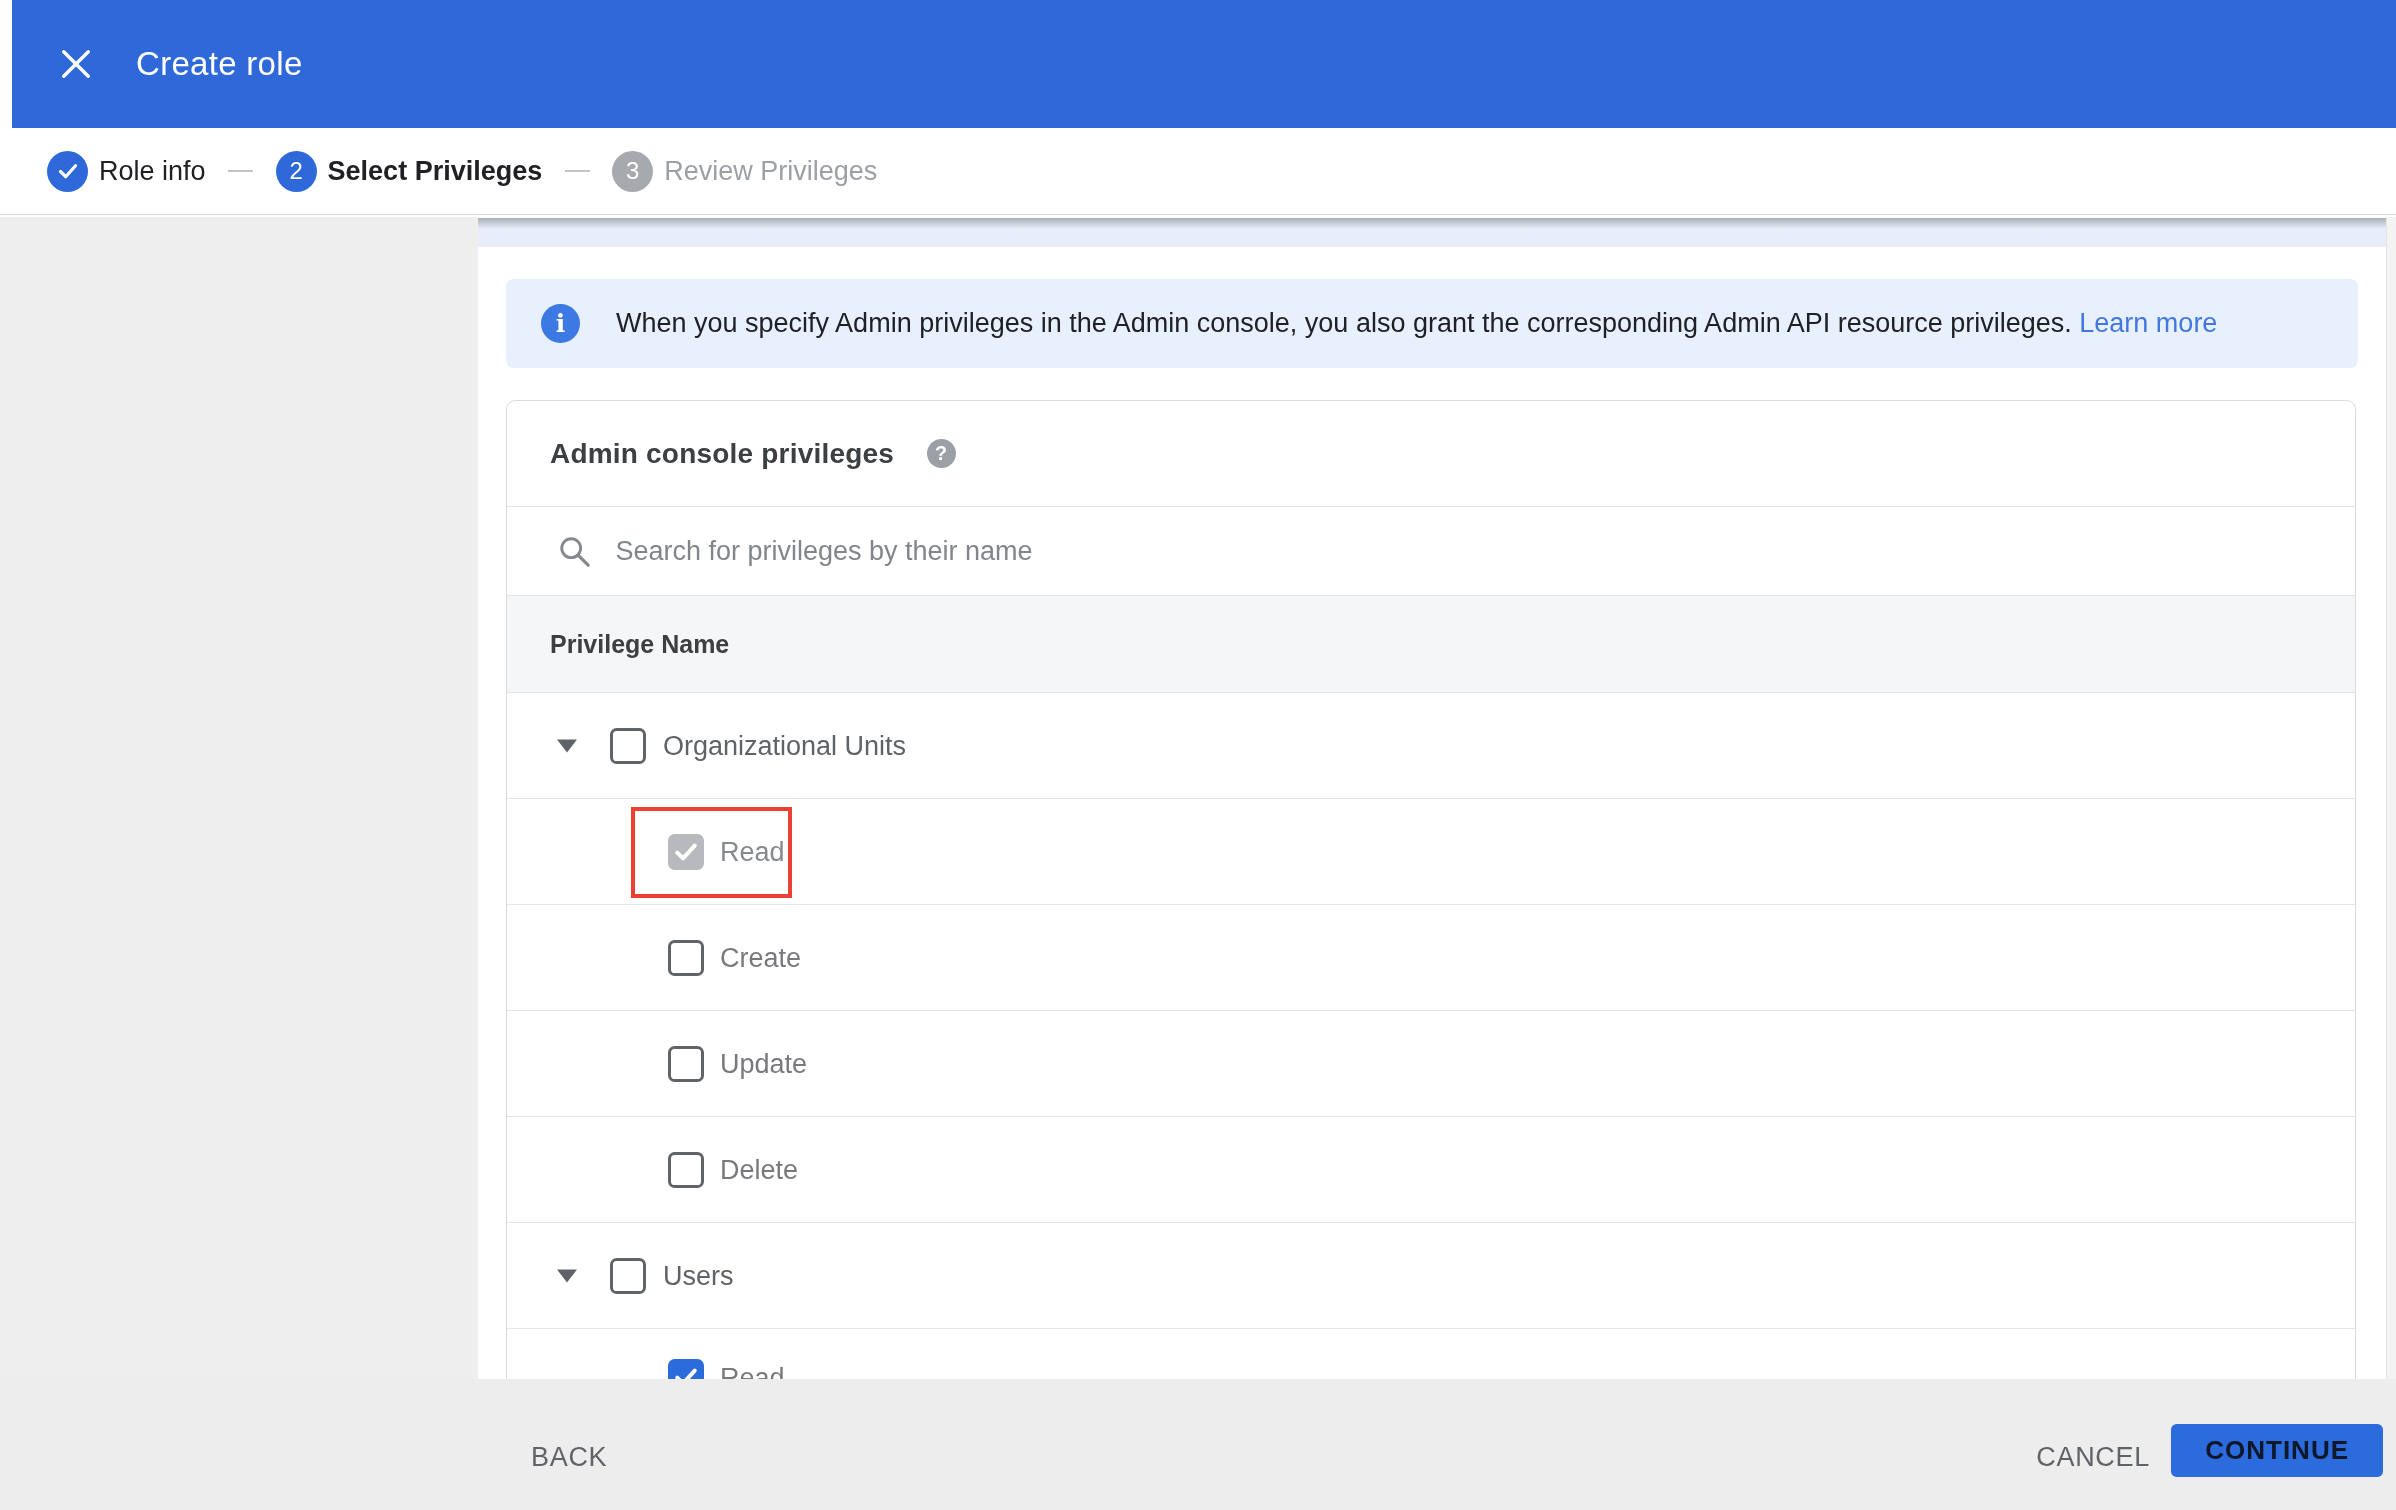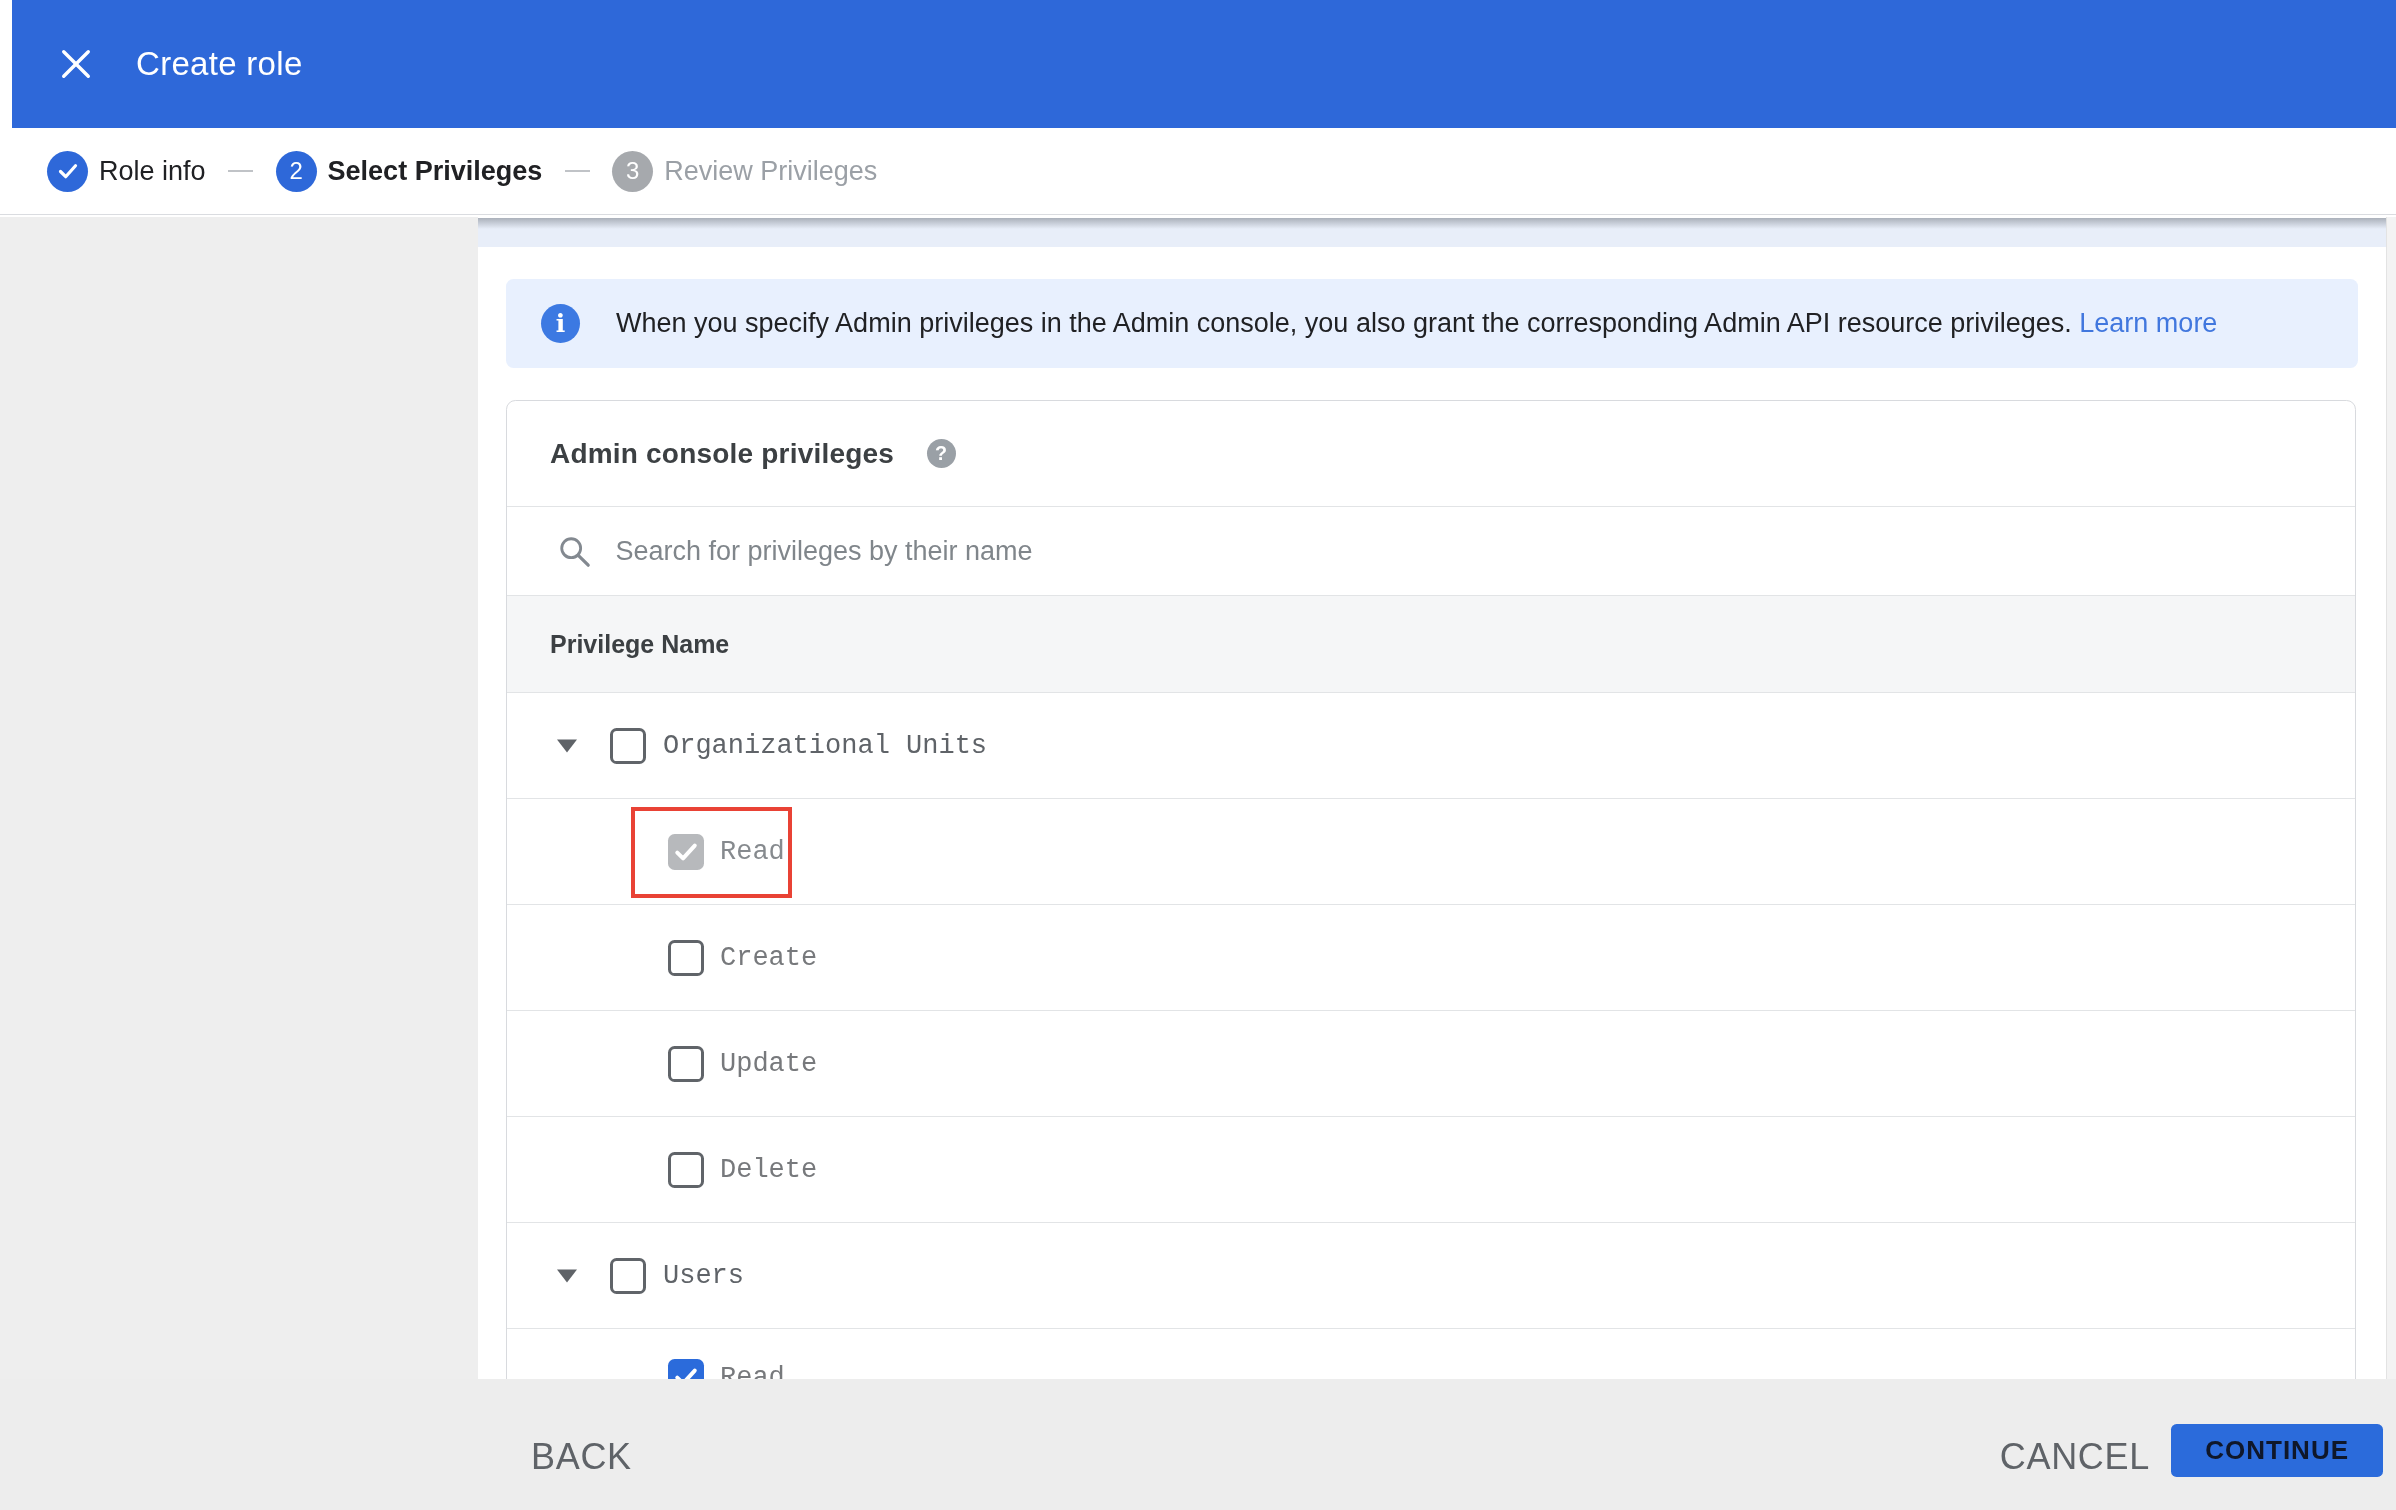--- a/index.html
+++ b/index.html
@@ -76,21 +76,21 @@
   .search-row{height:89px;border-bottom:1.9px solid var(--divider);display:flex;align-items:center;padding-left:50px;}
   .search-row svg{flex:none;}
   .search-row input{flex:1;border:none;outline:none;font-size:27px;color:var(--text-gray);margin-left:23.4px;
     font-family:"Liberation Sans","DejaVu Sans",sans-serif;background:transparent;}
   .search-row input::placeholder{color:var(--text-light-gray);opacity:1;}
   .thead{height:97px;background:var(--thead-bg);border-bottom:1.9px solid var(--divider);
     display:flex;align-items:center;padding-left:43px;}
   .thead span{font-size:25px;font-weight:700;color:#3c4043;}
 
   
-  .row{position:relative;height:106px;border-bottom:1.9px solid var(--divider);font-family:Liberation Mono, monospace;}
+  .row{position:relative;height:106px;border-bottom:1.9px solid var(--divider);}
   .row:last-child{border-bottom:none;height:159px;}
   .tri{display:none;position:absolute;left:50px;top:50%;transform:translateY(-50%);width:0;height:0;
     border-left:10.3px solid transparent;border-right:10.3px solid transparent;border-top:13px solid #5f6368;cursor:pointer;}
   .row.parent .tri{display:block;}
   .cb{position:absolute;top:50%;transform:translateY(-50%);width:36px;height:36px;border:3.7px solid #606469;
     border-radius:6.6px;background:#fff;display:flex;align-items:center;justify-content:center;cursor:pointer;}
   .row.parent .cb{left:103px;}
   .row.child .cb{left:161px;}
   .row.checked .cb{border:none;background:var(--primary-blue);}
   .row.checked.disabled .cb{background:var(--checked-gray);}
@@ -102,21 +102,21 @@
   .row.disabled .rlabel{color:#868a8e;}
   .hl{display:none;position:absolute;left:124px;top:8.4px;width:161px;height:91px;
     border:4.7px solid var(--highlight-red);}
   .row.highlighted .hl{display:block;}
   .row.partial .cb{top:30px;transform:none;}
   .row.partial .rlabel{top:34px;transform:none;}
 
   
   .footer{position:absolute;left:0;right:0;bottom:0;height:131px;background:var(--footer-gray);z-index:40;}
   .txtbtn{position:absolute;top:45px;height:66px;line-height:66px;background:none;border:none;cursor:pointer;
-    font-family:"Liberation Sans","DejaVu Sans",sans-serif;font-size:36px;color:var(--text-gray);
+    font-family:"Liberation Sans","DejaVu Sans",sans-serif;font-size:27px;color:var(--text-gray);
     font-weight:500;letter-spacing:0.7px;padding:0;}
   .txtbtn.back{left:531px;}
   .txtbtn.cancel{right:247px;}
   .primary{position:absolute;right:14px;top:45px;height:53px;padding:0 34px;border:none;border-radius:5.6px;
     background:var(--primary-blue);color:#0f172a;font-family:"Liberation Sans","DejaVu Sans",sans-serif;
     font-size:26px;font-weight:700;letter-spacing:1px;cursor:pointer;}
 </style>
 </head>
 <body>
 

